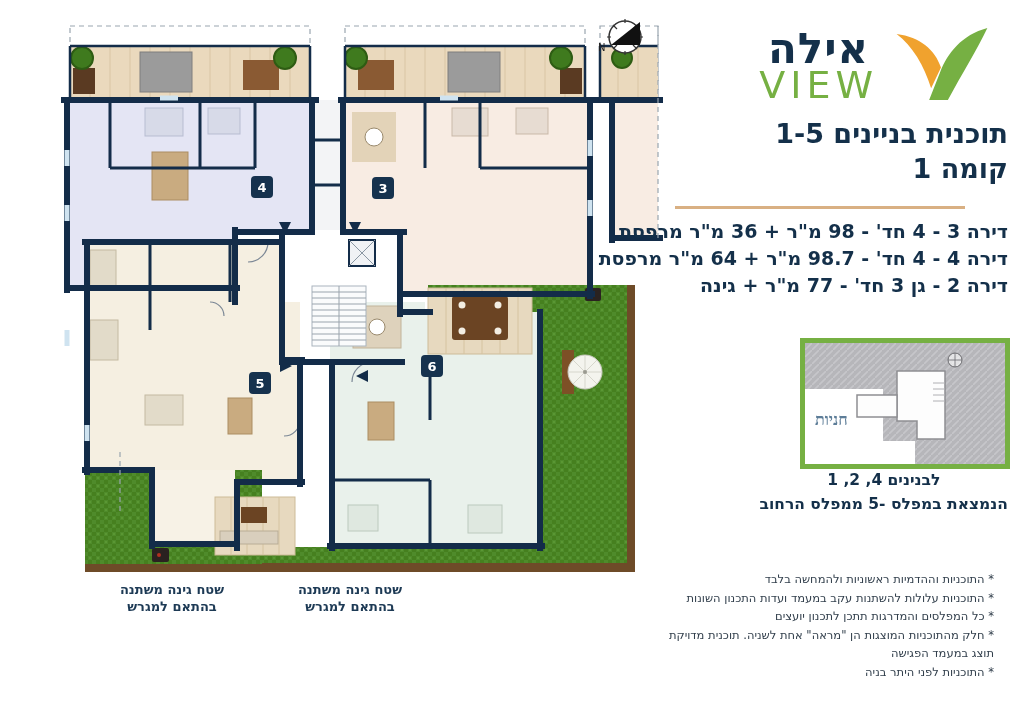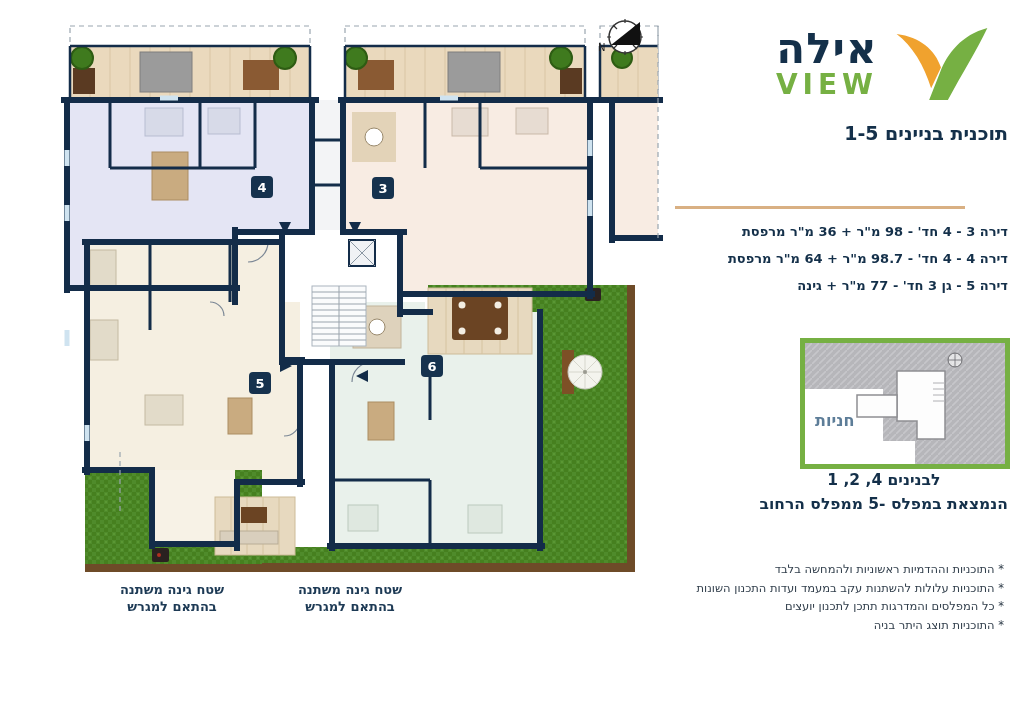--- a/index.html
+++ b/index.html
@@ -3,41 +3,41 @@
 <meta charset="utf-8">
 <style>
   html,body{margin:0;padding:0;background:#ffffff;}
   body{font-family:"DejaVu Sans","Liberation Sans",sans-serif;}
   .stage{position:relative;width:1024px;height:724px;background:#fff;overflow:hidden;}
 
   
   .logo-row{position:absolute;top:28px;right:34px;display:flex;align-items:center;gap:12px;}
   .logo-text{text-align:center;}
   .logo-heb{font-size:42px;font-weight:bold;color:#14304a;line-height:40px;letter-spacing:1px;}
-  .logo-view{font-size:28px;font-weight:bold;color:#76b043;line-height:32px;letter-spacing:5px;}
+  .logo-view{font-size:38px;font-weight:normal;color:#76b043;line-height:32px;letter-spacing:5px;}
   .logo-mark{width:100px;height:74px;}
 
   .title-block{position:absolute;top:116px;right:16px;text-align:right;color:#14304a;}
-  .title-line{font-size:19px;font-weight:bold;line-height:35px;}
+  .title-line{font-size:27px;font-weight:bold;line-height:35px;}
 
   .divider{position:absolute;left:675px;top:206px;width:290px;height:3px;background:#d9b083;}
 
   .apt-list{position:absolute;top:218px;right:16px;margin:0;padding:0;list-style:none;
-            text-align:right;color:#14304a;font-size:13px;font-weight:bold;}
+            text-align:right;color:#14304a;font-size:19px;font-weight:bold;}
   .apt-list li{line-height:27px;white-space:nowrap;}
 
   .minimap{position:absolute;left:800px;top:338px;width:210px;height:131px;
-           border:5px solid #76b043;box-sizing:border-box;background:#b6b6ba;}
+           border:5px solid #76b043;box-sizing:border-box;background:#b6b6ba;font-family:Liberation Serif, serif;}
   .minimap svg{display:block;}
   .minimap-label{position:absolute;left:10px;top:68px;font-size:16px;font-weight:bold;color:#5d7d98;}
 
   .access-note{position:absolute;top:468px;right:16px;text-align:center;color:#14304a;
                font-size:15.5px;font-weight:bold;line-height:24px;}
 
-  .bullets{position:absolute;top:556px;right:16px;width:342px;margin:4px;padding:0;list-style:none;
+  .bullets{position:absolute;top:556px;right:16px;width:342px;margin:14px;padding:0;list-style:none;
            text-align:right;color:#33404d;font-size:11.5px;line-height:18.5px;}
 
   
   .plan-svg{position:absolute;left:0;top:0;}
   .badge-txt{font-size:13px;font-weight:bold;fill:#ffffff;}
   .garden-note{font-size:13px;font-weight:bold;fill:#1d3a55;}
   .compass-n{font-size:10px;fill:#222;}
 </style>
 </head>
 <body>
@@ -220,28 +220,29 @@
       <div class="logo-view">VIEW</div>
     </div>
     <svg class="logo-mark" viewBox="0 0 100 75">
       <path d="M6,6 C30,9 45,22 51,40 L41,61 C34,38 22,18 6,6 Z" fill="#F0A22E"></path>
       <path d="M98,0 C72,7 58,25 50,45 L39,73 L58,73 C72,47 88,21 98,0 Z" fill="#76B043"></path>
     </svg>
   </div>
 
   <div class="title-block" dir="rtl">
     <div class="title-line">תוכנית בניינים 1-5</div>
+    <div class="title-line">קומה 1</div>
   </div>
 
   <div class="divider"></div>
 
   <ul class="apt-list" dir="rtl">
     <li>דירה 3 - 4 חד' - 98 מ"ר + 36 מ"ר מרפסת</li>
     <li>דירה 4 - 4 חד' - 98.7 מ"ר + 64 מ"ר מרפסת</li>
-    <li>דירה 5 - גן 3 חד' - 77 מ"ר + גינה</li>
+    <li>דירה 2 - גן 3 חד' - 77 מ"ר + גינה</li>
   </ul>
 
   <div class="minimap">
     <svg width="200" height="121" viewBox="0 0 200 121">
       <defs>
         <pattern id="hatchPat" width="7" height="7" patternUnits="userSpaceOnUse">
           <rect width="7" height="7" fill="#b6b6ba"></rect>
           <path d="M0 7L7 0" stroke="#c6c6ca" stroke-width="1.6"></path>
         </pattern>
       </defs>
@@ -263,16 +264,17 @@
 
   <div class="access-note" dir="rtl">
     <div>לבנינים 4, 2, 1</div>
     <div>הנמצאת במפלס -5 ממפלס הרחוב</div>
   </div>
 
   <ul class="bullets" dir="rtl">
     <li>* התוכניות וההדמיות ראשוניות ולהמחשה בלבד</li>
     <li>* התוכניות עלולות להשתנות עקב במעמד ועדות התכנון השונות</li>
     <li>* כל המפלסים והמדרגות תתכן לתכנון יועצים</li>
-    <li>* התוכניות תוצג היתר בניה</li>
+    <li>* חלק מהתוכניות המוצגות הן "מראה" אחת לשניה. תוכנית מדויקת תוצג במעמד הפגישה</li>
+    <li>* התוכניות לפני היתר בניה</li>
   </ul>
 
 </div>
 
 </body></html>

